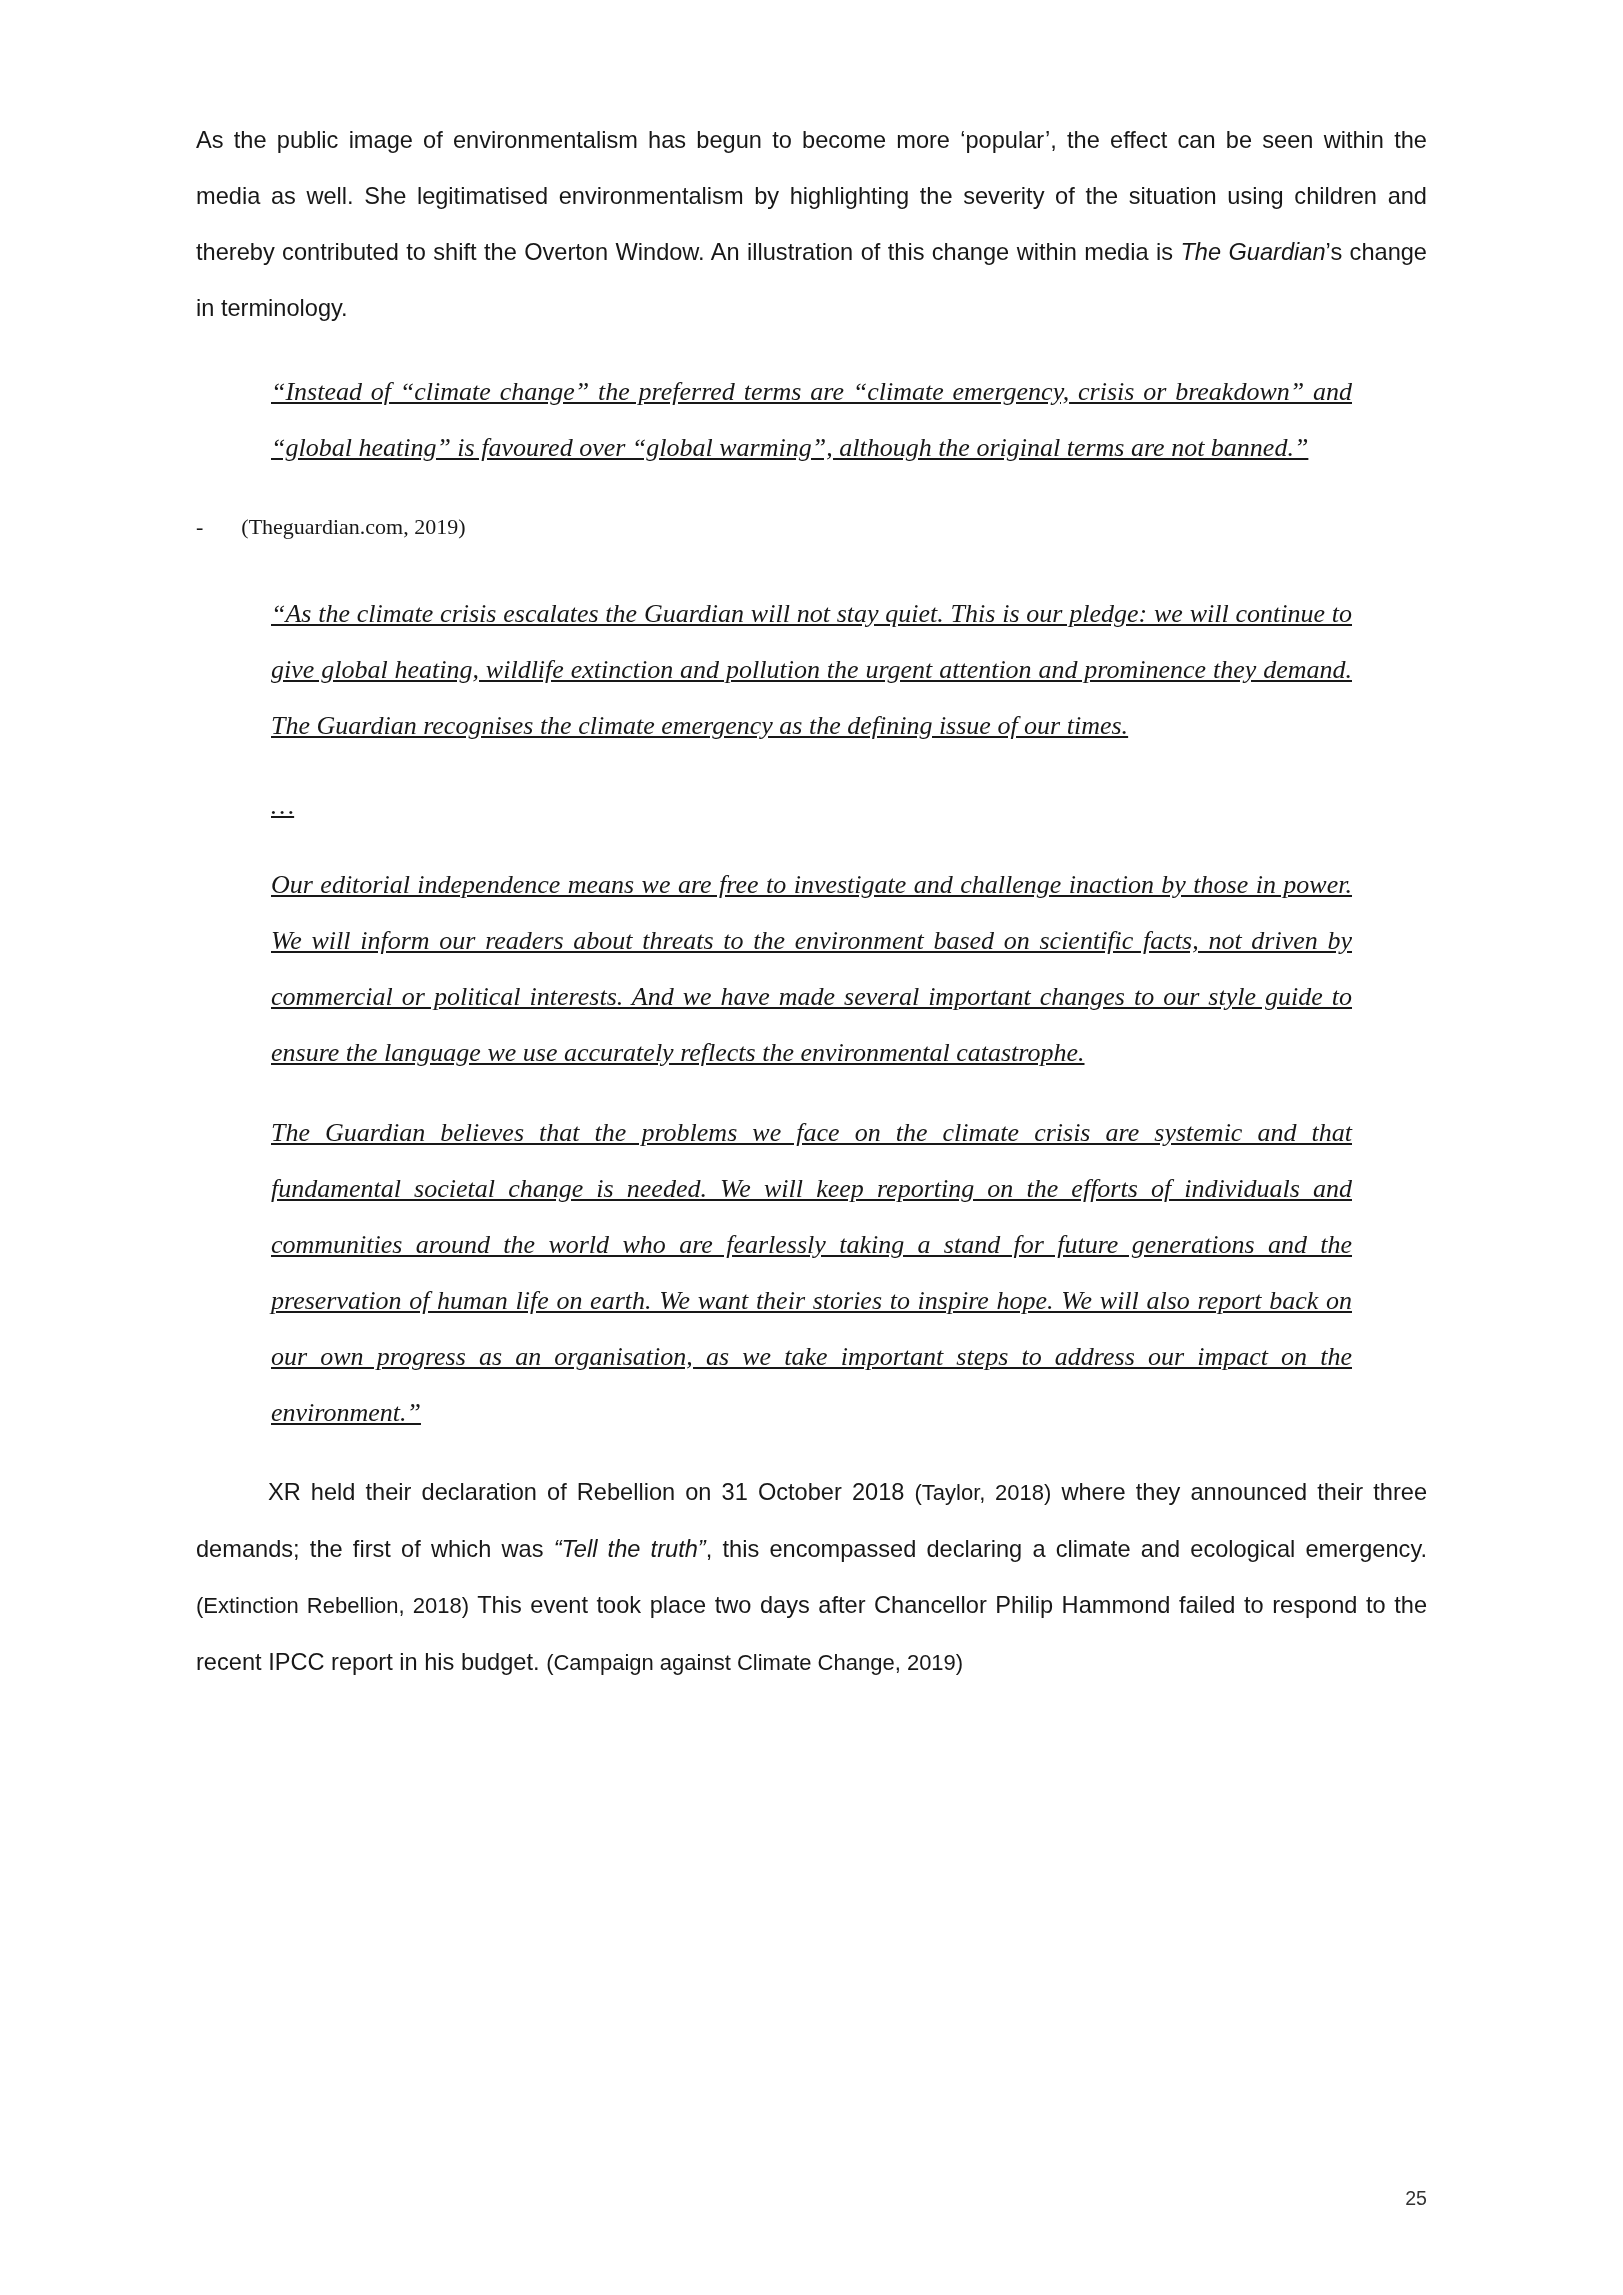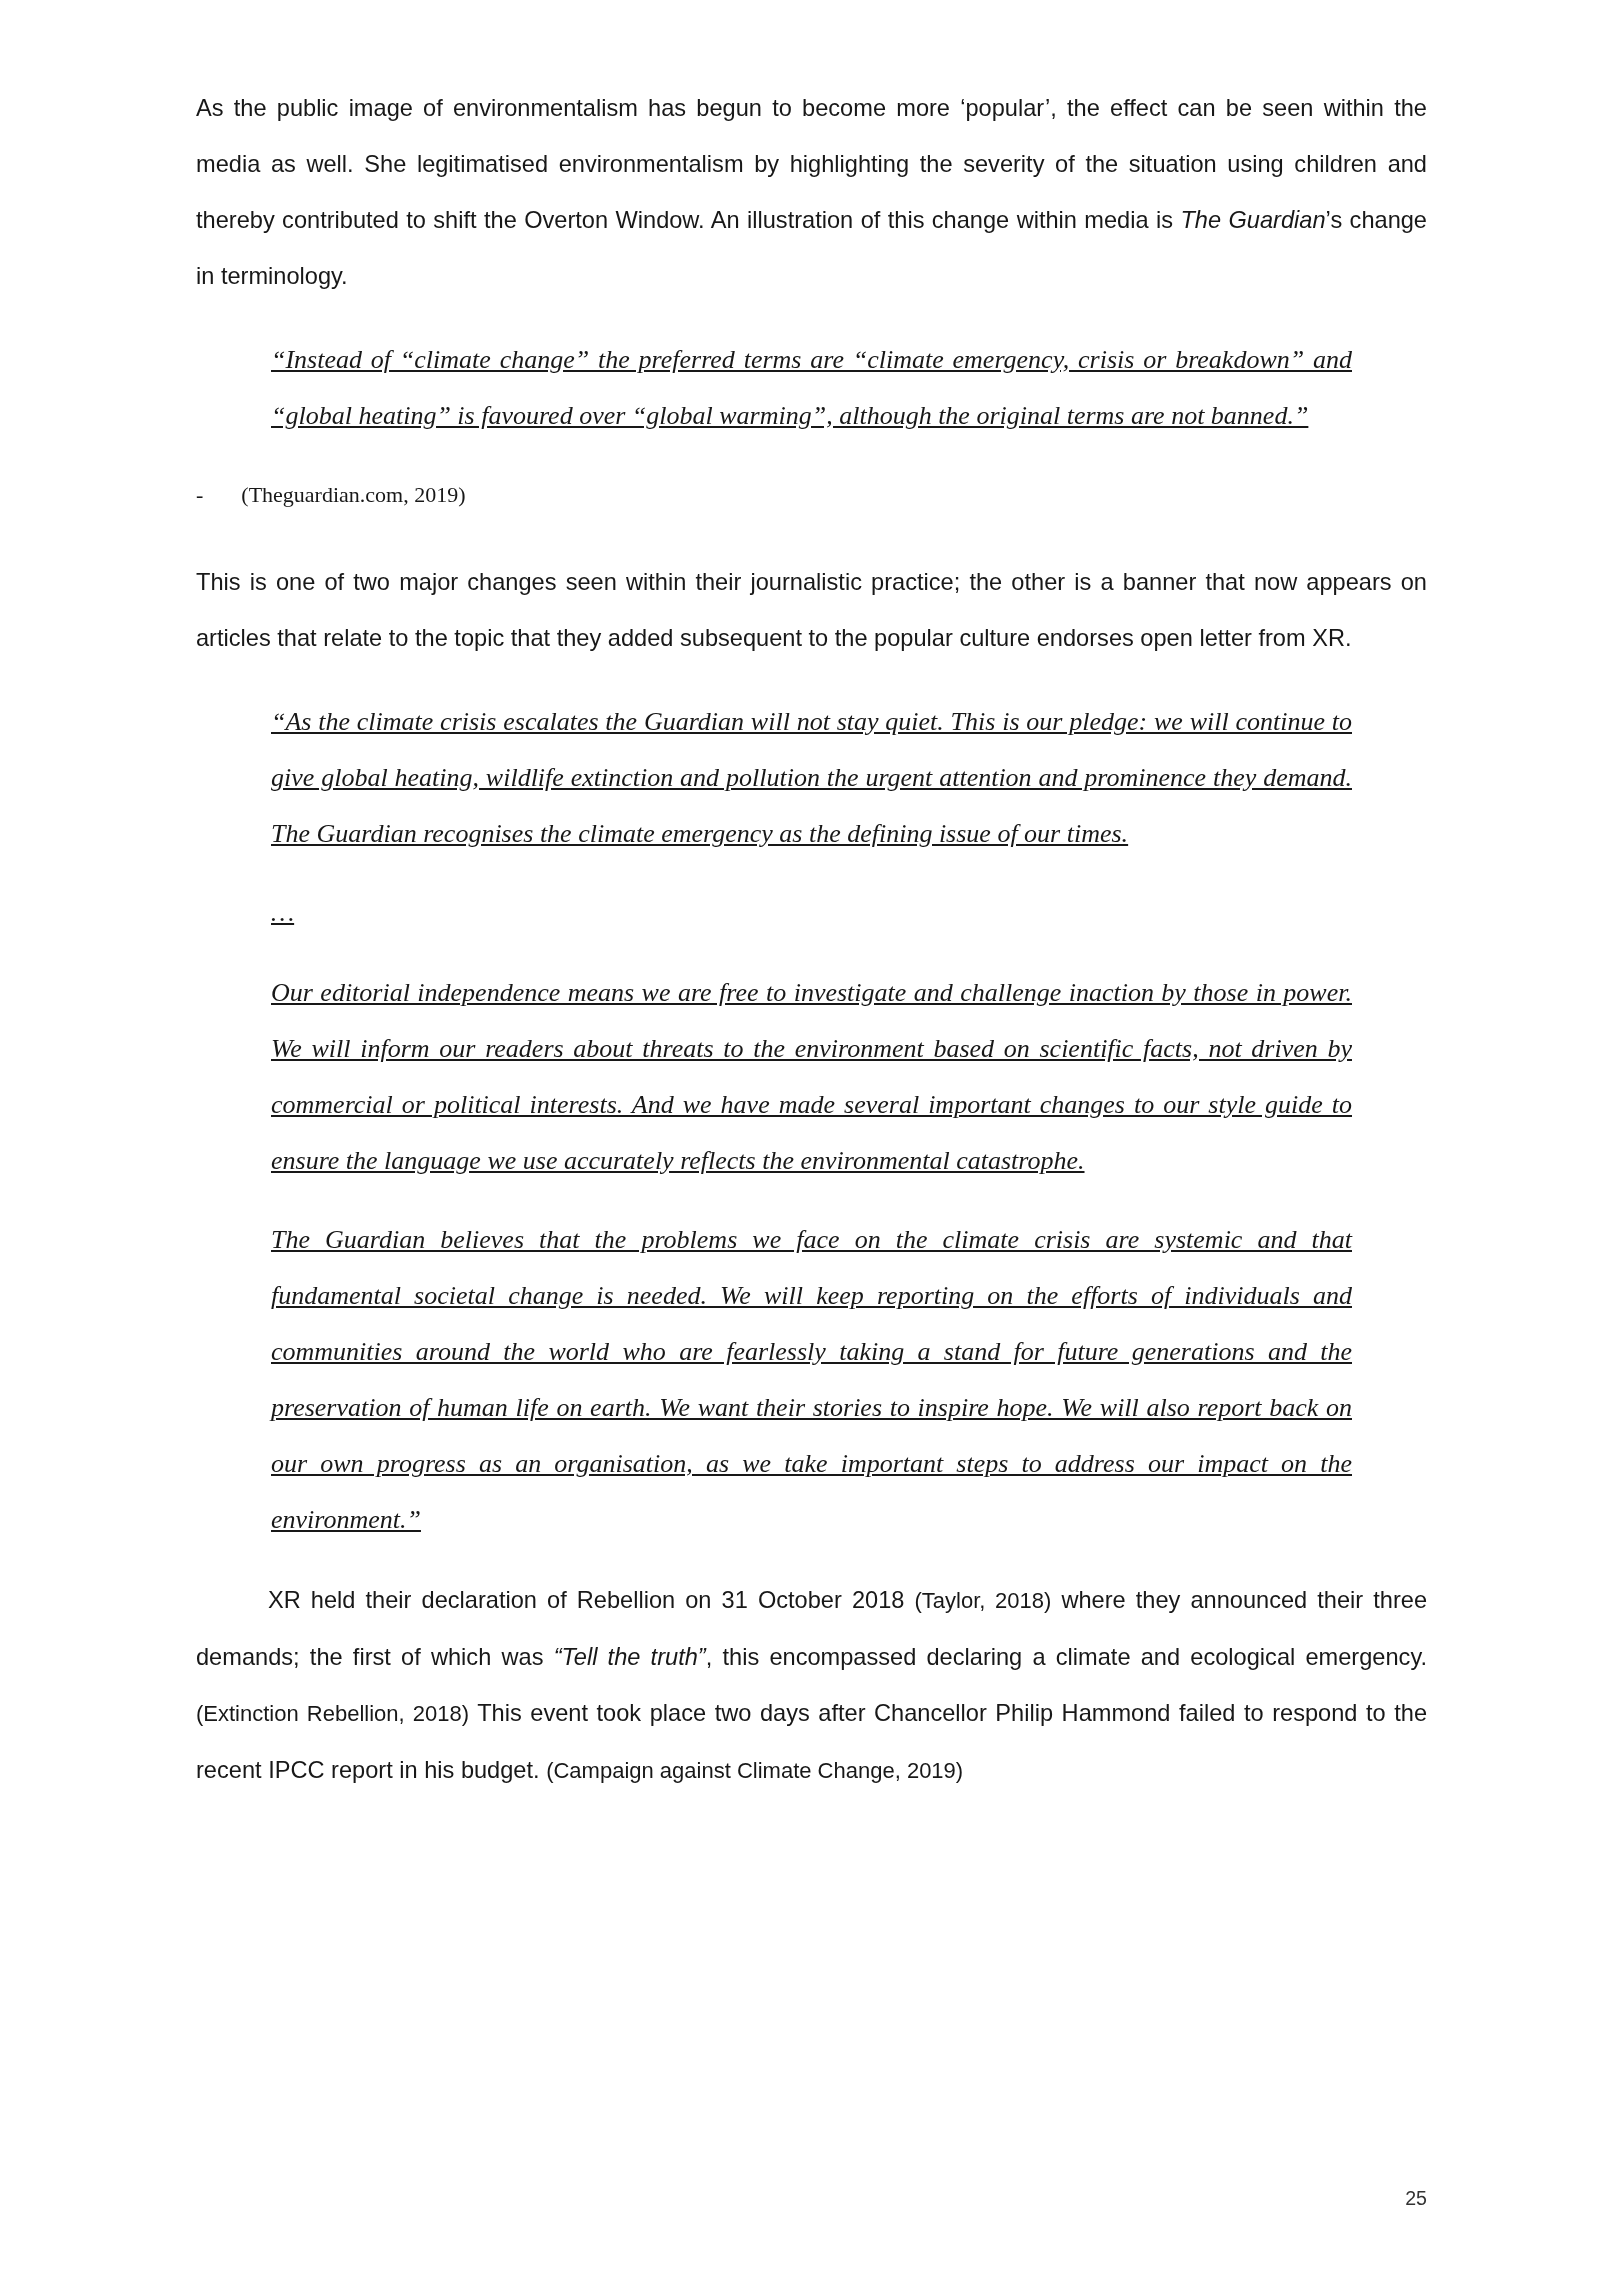--- a/index.html
+++ b/index.html
@@ -11,21 +11,21 @@
     position: relative;
     width: 1623px;
     height: 2295px;
     background: #ffffff;
     color: #181818;
     font-family: "Liberation Sans", sans-serif;
     overflow: hidden;
     box-sizing: border-box;
   }
   .content {
-    padding: 80px 196px 0 196px;
+    padding: 112px 196px 0 196px;
   }
   .main-para {
     font-size: 23.6px;
     line-height: 56px;
     text-align: justify;
     margin: 0 0 27.5px 0;
   }
   .main-para .italic {
     font-style: italic;
   }
@@ -81,21 +81,20 @@
   <div class="content">
 
     <p class="main-para"><span>As the public image of environmentalism has begun to become more ‘popular’, the effect can be seen within the media as well. She legitimatised environmentalism by highlighting the severity of the situation using children and thereby contributed to shift the Overton Window. An illustration of this change within media is </span><span class="italic">The Guardian</span><span>’s change in terminology.</span></p>
 
     <div class="quote">
       <p>“Instead of “climate change” the preferred terms are “climate emergency, crisis or breakdown” and “global heating” is favoured over “global warming”, although the original terms are not banned.”</p>
     </div>
 
     <div class="cite-line"><span class="dash">-</span><span>(Theguardian.com, 2019)</span></div>
 
-    <p class="main-para">This is one of two major changes seen within their journalistic practice; the other is a banner that now appears on articles that relate to the topic that they added subsequent to the popular culture endorses open letter from XR.</p>
 
     <div class="quote">
       <p>“As the climate crisis escalates the Guardian will not stay quiet. This is our pledge: we will continue to give global heating, wildlife extinction and pollution the urgent attention and prominence they demand. The Guardian recognises the climate emergency as the defining issue of our times.</p>
       <p>…</p>
       <p>Our editorial independence means we are free to investigate and challenge inaction by those in power. We will inform our readers about threats to the environment based on scientific facts, not driven by commercial or political interests. And we have made several important changes to our style guide to ensure the language we use accurately reflects the environmental catastrophe.</p>
       <p>The Guardian believes that the problems we face on the climate crisis are systemic and that fundamental societal change is needed. We will keep reporting on the efforts of individuals and communities around the world who are fearlessly taking a stand for future generations and the preservation of human life on earth. We want their stories to inspire hope. We will also report back on our own progress as an organisation, as we take important steps to address our impact on the environment.”</p>
     </div>
 
 
     <p class="main-para indent-first"><span>XR held their declaration of Rebellion on 31 October 2018 </span><span class="inline-cite">(Taylor, 2018)</span><span> where they announced their three demands; the first of which was </span><span class="emph-bold-italic">“Tell the truth”</span><span>, this encompassed declaring a climate and ecological emergency. </span><span class="inline-cite">(Extinction Rebellion, 2018)</span><span> This event took place two days after Chancellor Philip Hammond failed to respond to the recent IPCC report in his budget. </span><span class="inline-cite">(Campaign against Climate Change, 2019)</span></p>

